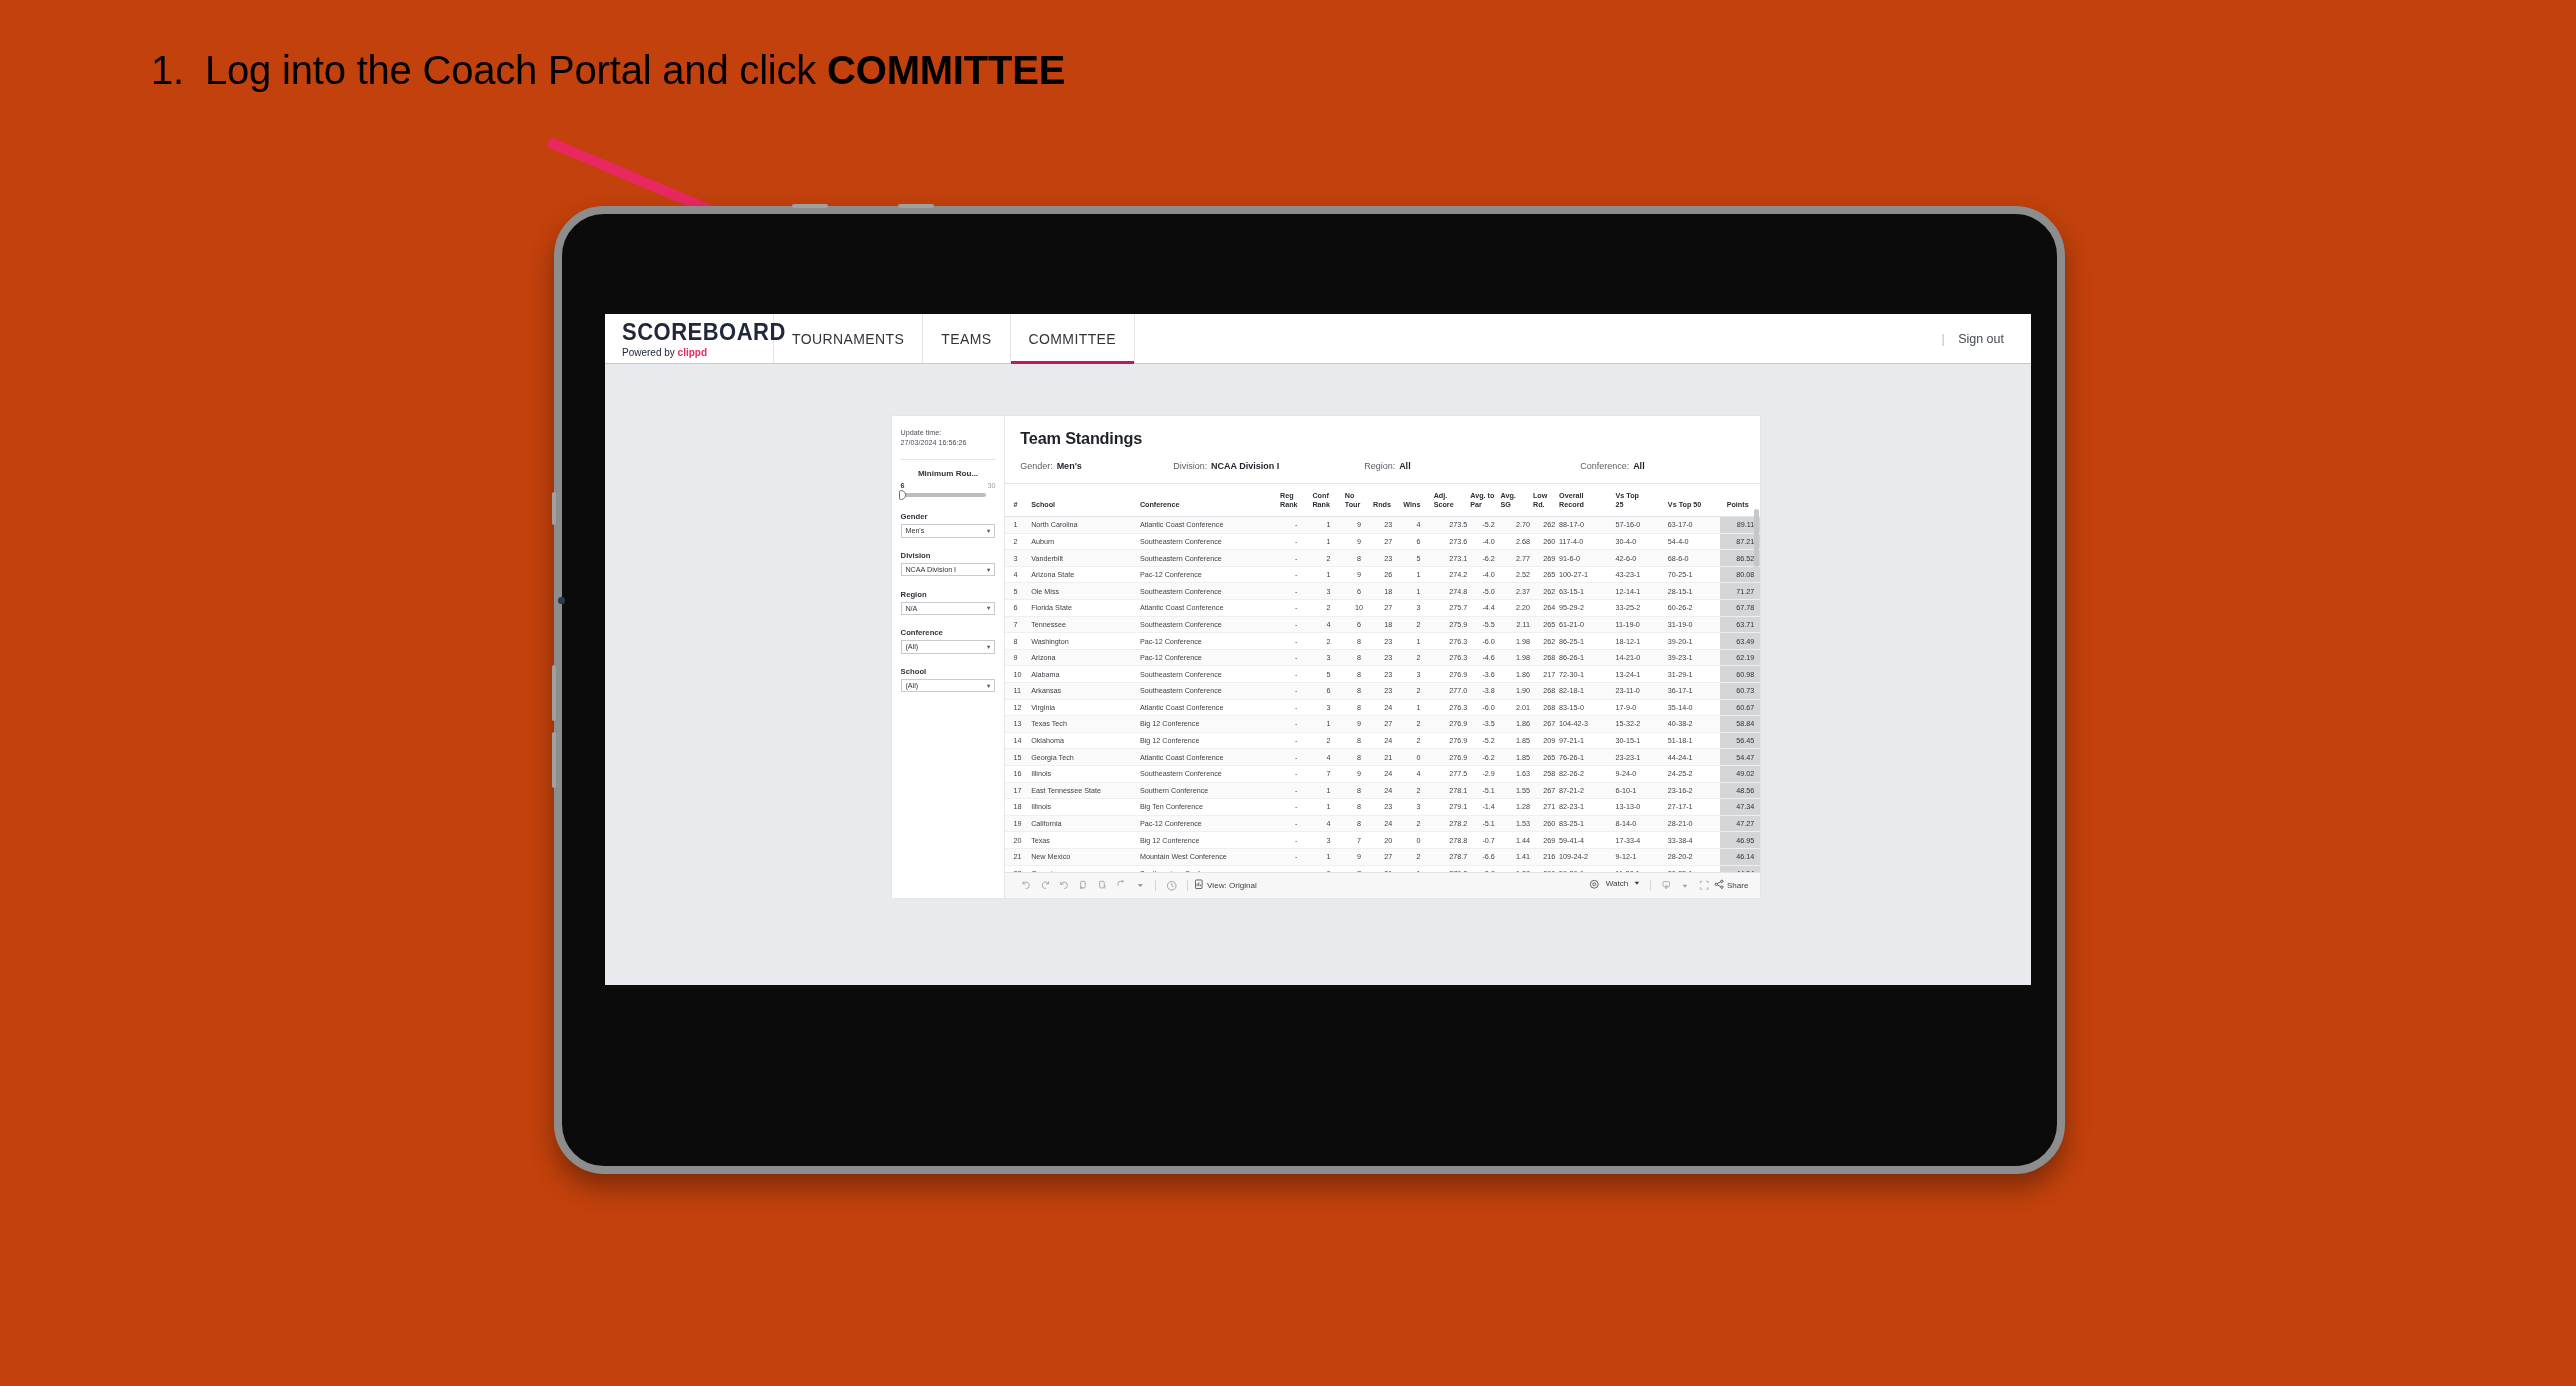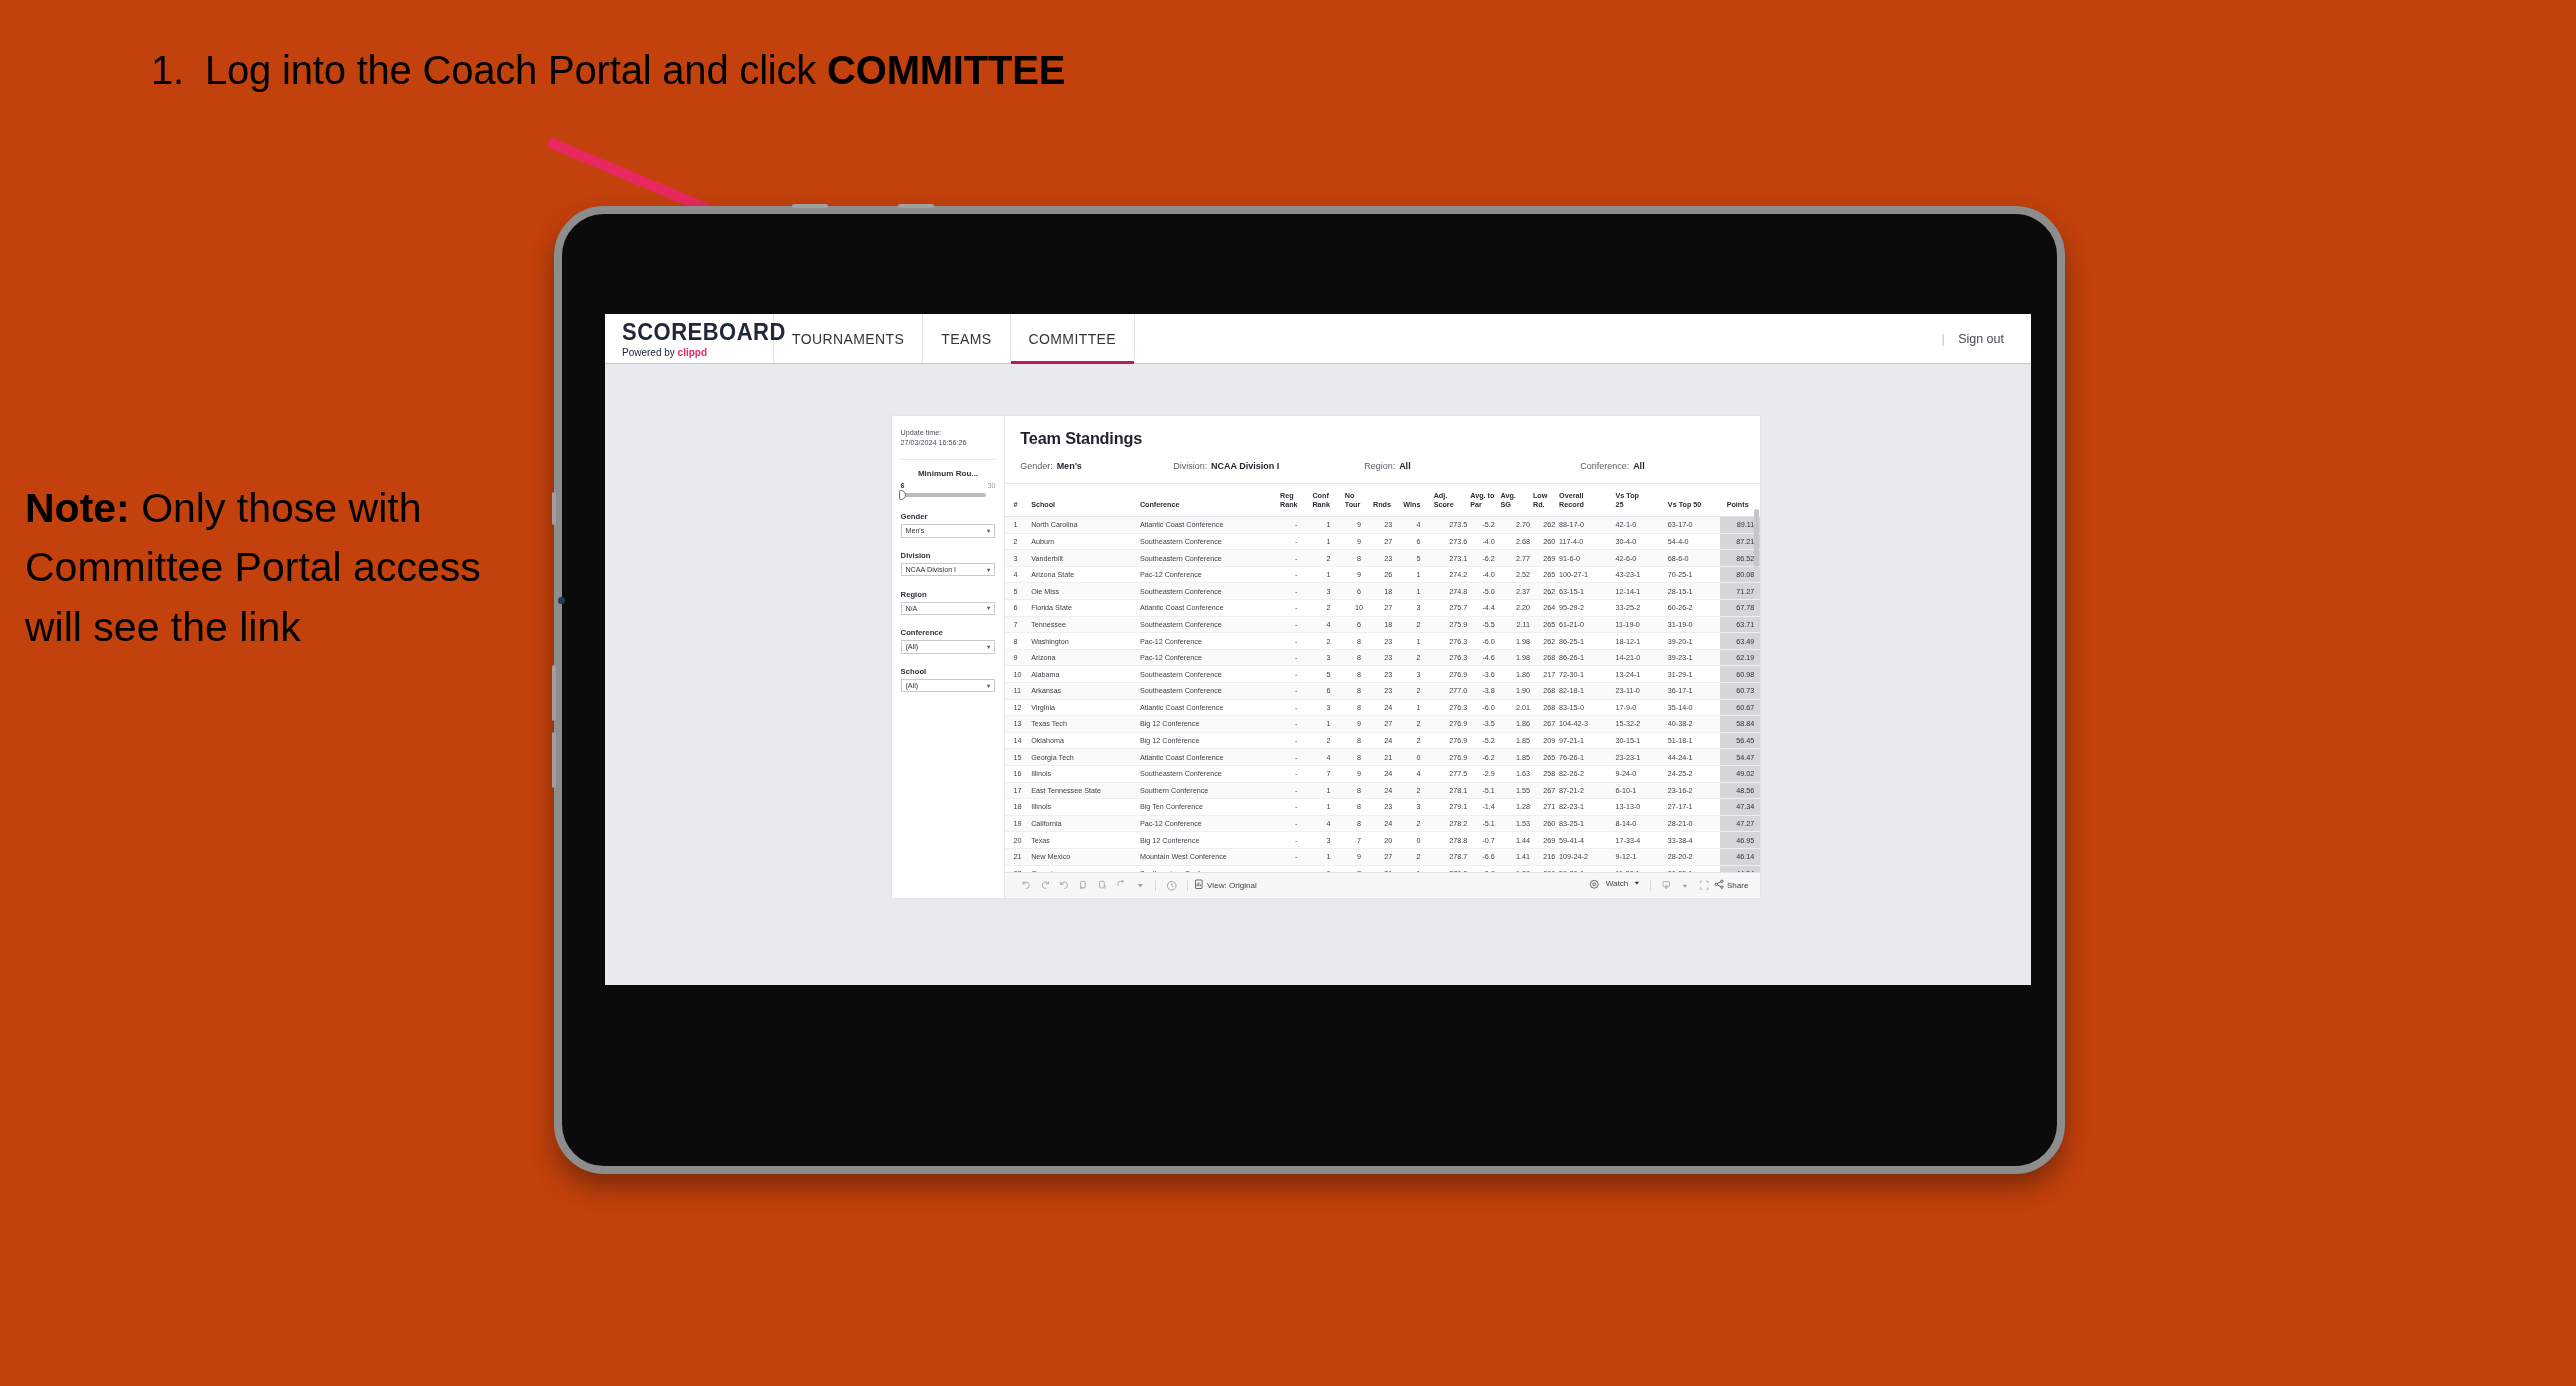--- a/index.html
+++ b/index.html
@@ -207,23 +207,20 @@
 </style>
 </head>
 <body>
 
 <div id="slide">
 
   <div id="step-heading">
     <span class="num">1.</span><span>Log into the Coach Portal and click </span><span class="strong">COMMITTEE</span>
   </div>
 
-  <div id="note-block">
-    <span class="note-lbl">Note:</span><span> Only those with Committee Portal access will see the link</span>
-  </div>
 
   <svg id="arrow" viewBox="0 0 2687 1446">
     <defs>
       <marker id="ah" markerWidth="5" markerHeight="5" refX="1.7" refY="2.5" orient="auto">
         <path d="M0,0 L5,2.5 L0,5 z" fill="#e8285f"></path>
       </marker>
     </defs>
     <line x1="572" y1="148" x2="1018" y2="336" stroke="#e8285f" stroke-width="11" marker-end="url(#ah)"></line>
   </svg>
 
@@ -368,21 +365,21 @@
                       <td class="c-regrank">-</td>
                       <td class="c-confrank">1</td>
                       <td class="c-notour">9</td>
                       <td class="c-rnds">23</td>
                       <td class="c-wins">4</td>
                       <td class="c-adj">273.5</td>
                       <td class="c-par">-5.2</td>
                       <td class="c-sg">2.70</td>
                       <td class="c-low">262</td>
                       <td class="c-ovr">88-17-0</td>
-                      <td class="c-t25">42-1-0</td>
+                      <td class="c-t25">57-16-0</td>
                       <td class="c-t50">63-17-0</td>
                       <td class="c-pts">89.11</td>
                     </tr>
                     <tr>
                       <td class="c-rank">2</td>
                       <td class="c-school">Auburn</td>
                       <td class="c-conf">Southeastern Conference</td>
                       <td class="c-regrank">-</td>
                       <td class="c-confrank">1</td>
                       <td class="c-notour">9</td>

